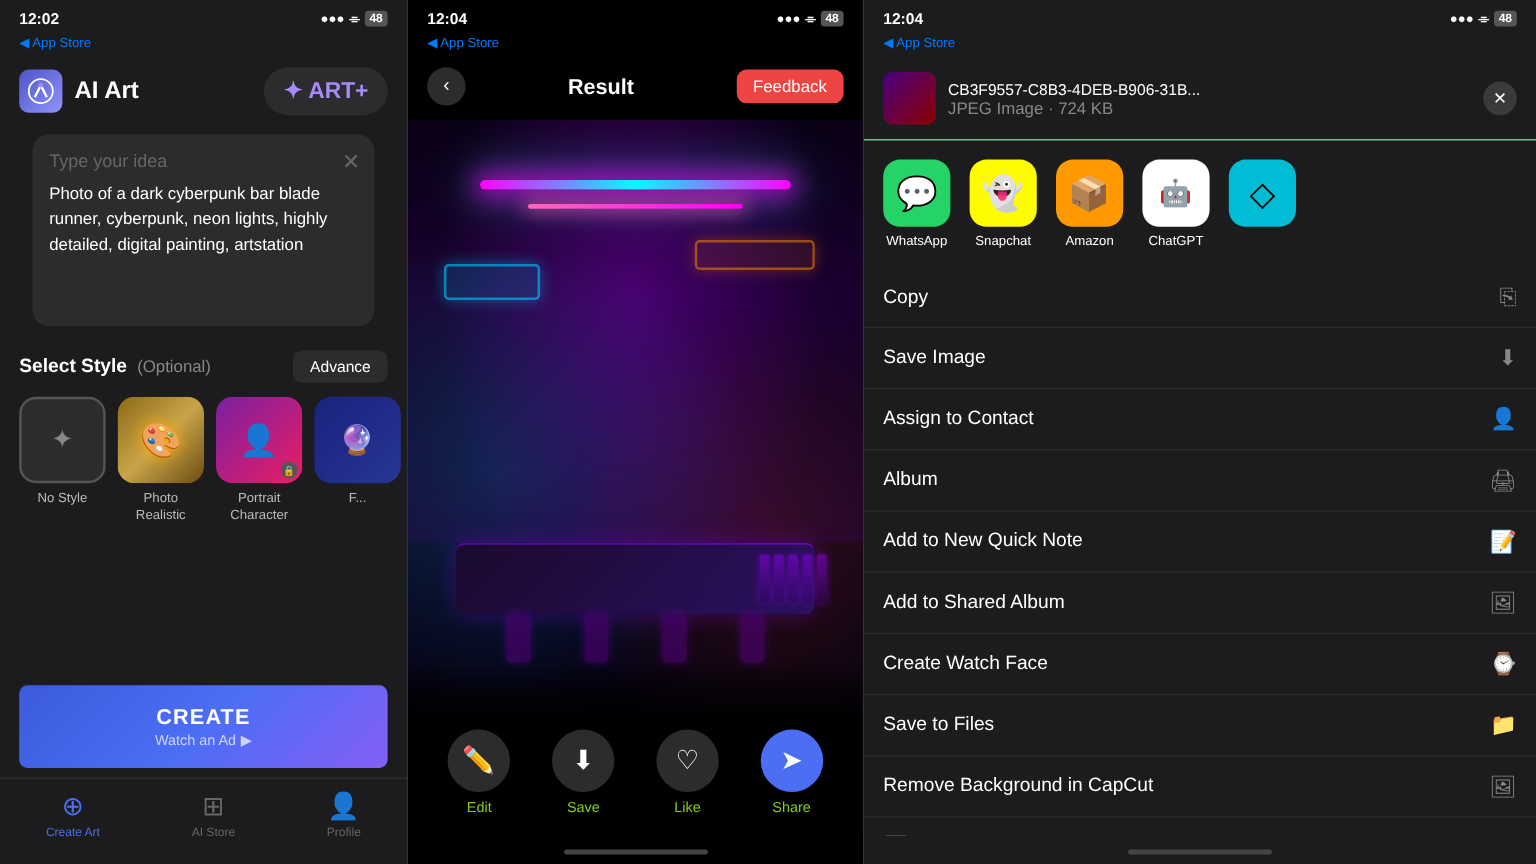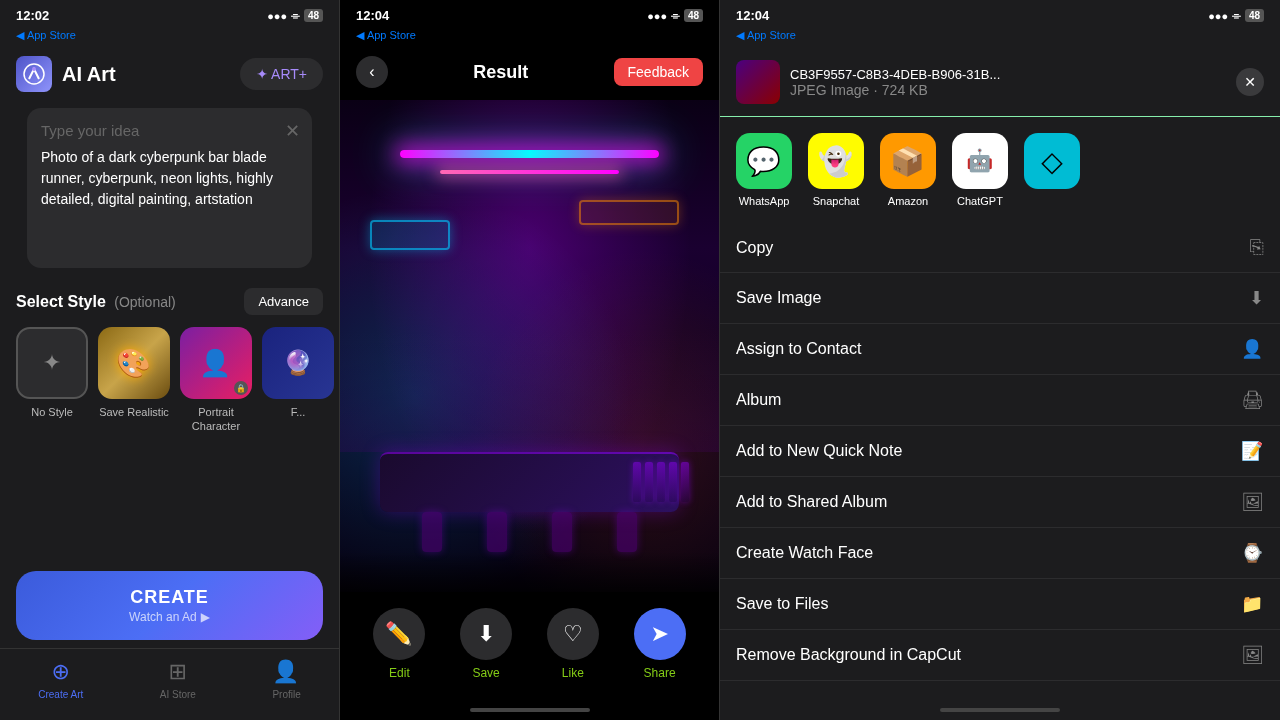--- a/index.html
+++ b/index.html
@@ -73,22 +73,22 @@
       font-size: 20px;
       font-weight: 700;
     }
 
     .art-plus-btn {
       background: #2c2c2e;
       color: #a78bfa;
       border: none;
       border-radius: 20px;
       padding: 8px 16px;
-      font-size: 14px;
-      font-weight: 400;
+      font-size: 19px;
+      font-weight: 700;
       cursor: pointer;
       display: flex;
       align-items: center;
       gap: 4px;
     }
 
     .idea-box {
       margin: 8px 27px;
       background: #2c2c2e;
       border-radius: 14px;
@@ -207,21 +207,21 @@
       font-size: 24px;
       color: #fff;
     }
 
     .spacer { flex: 1; }
 
     .create-btn {
       margin: 8px 16px;
       background: linear-gradient(135deg, #3b5bdb, #4c6ef5, #845ef7);
       border: none;
-      border-radius: 20px;
+      border-radius: 7px;
       padding: 16px;
       cursor: pointer;
       display: flex;
       flex-direction: column;
       align-items: center;
       gap: 2px;
     }
 
     .create-btn-text {
       color: #fff;
@@ -685,21 +685,21 @@
       </div>
       <span class="style-label">No Style</span>
     </div>
 
     <div class="style-item">
       <div class="style-thumb">
         <div class="style-photo-realistic">
           <span style="filter:drop-shadow(0 0 6px #ffaa00)">🎨</span>
         </div>
       </div>
-      <span class="style-label">Save Realistic</span>
+      <span class="style-label">Photo Realistic</span>
     </div>
 
     <div class="style-item">
       <div class="style-thumb">
         <div class="style-portrait">
           <span>👤</span>
         </div>
         <div style="position:absolute;bottom:4px;right:4px;width:14px;height:14px;background:#555;border-radius:50%;display:flex;align-items:center;justify-content:center;font-size:8px">🔒</div>
       </div>
       <span class="style-label">Portrait Character</span>

